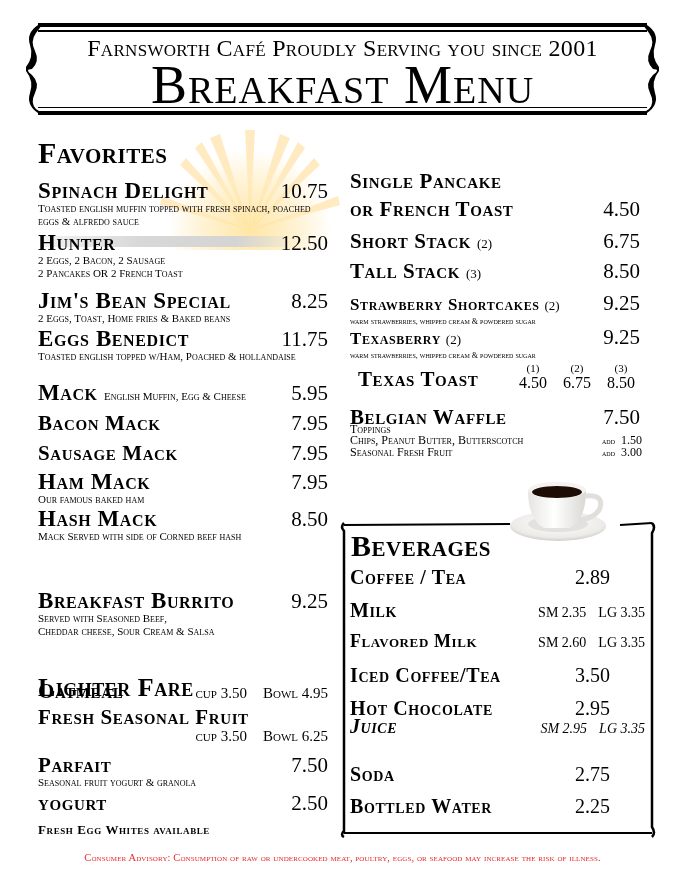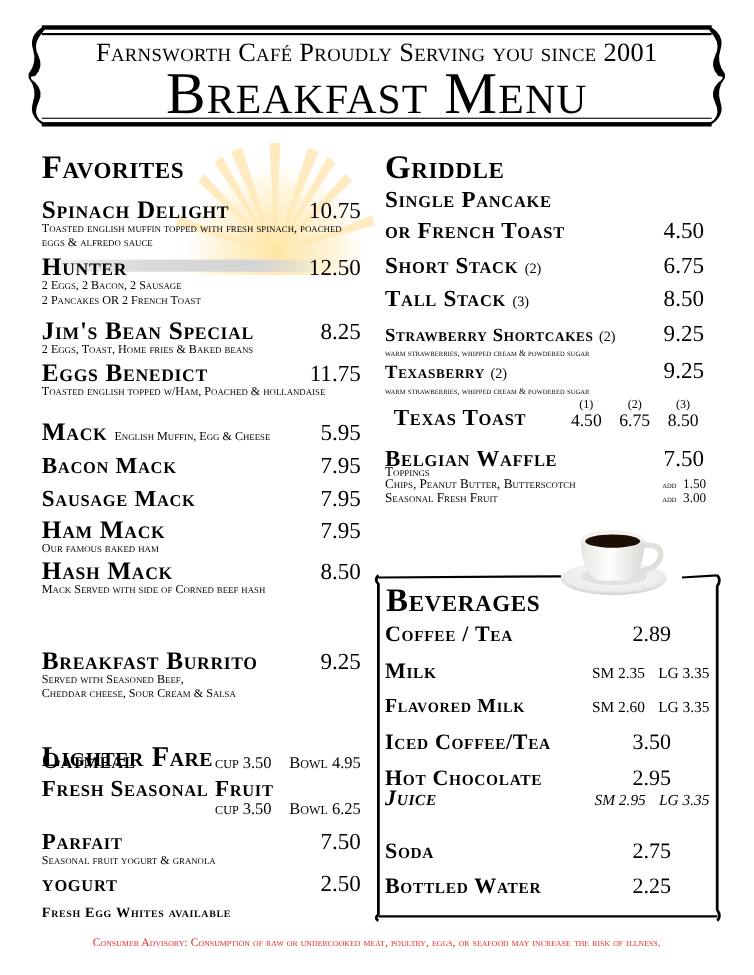--- a/index.html
+++ b/index.html
@@ -227,21 +227,20 @@
     <div class="row">
       <span class="name">yogurt</span>
       <span class="price">2.50</span>
     </div>
   </div>
 
   <div class="item egg-whites" style="top:686px;">Fresh Egg Whites available</div>
 </div>
 
 <div class="col col-right" style="height:360px;">
-  <div class="section-title">Griddle</div>
 
   <div class="item" style="top:34px; width:290px;">
     <div class="row">
       <span class="name">Single Pancake</span>
     </div>
     <div class="row" style="margin-top:6px;">
       <span class="name">or French Toast</span>
       <span class="price">4.50</span>
     </div>
   </div>

